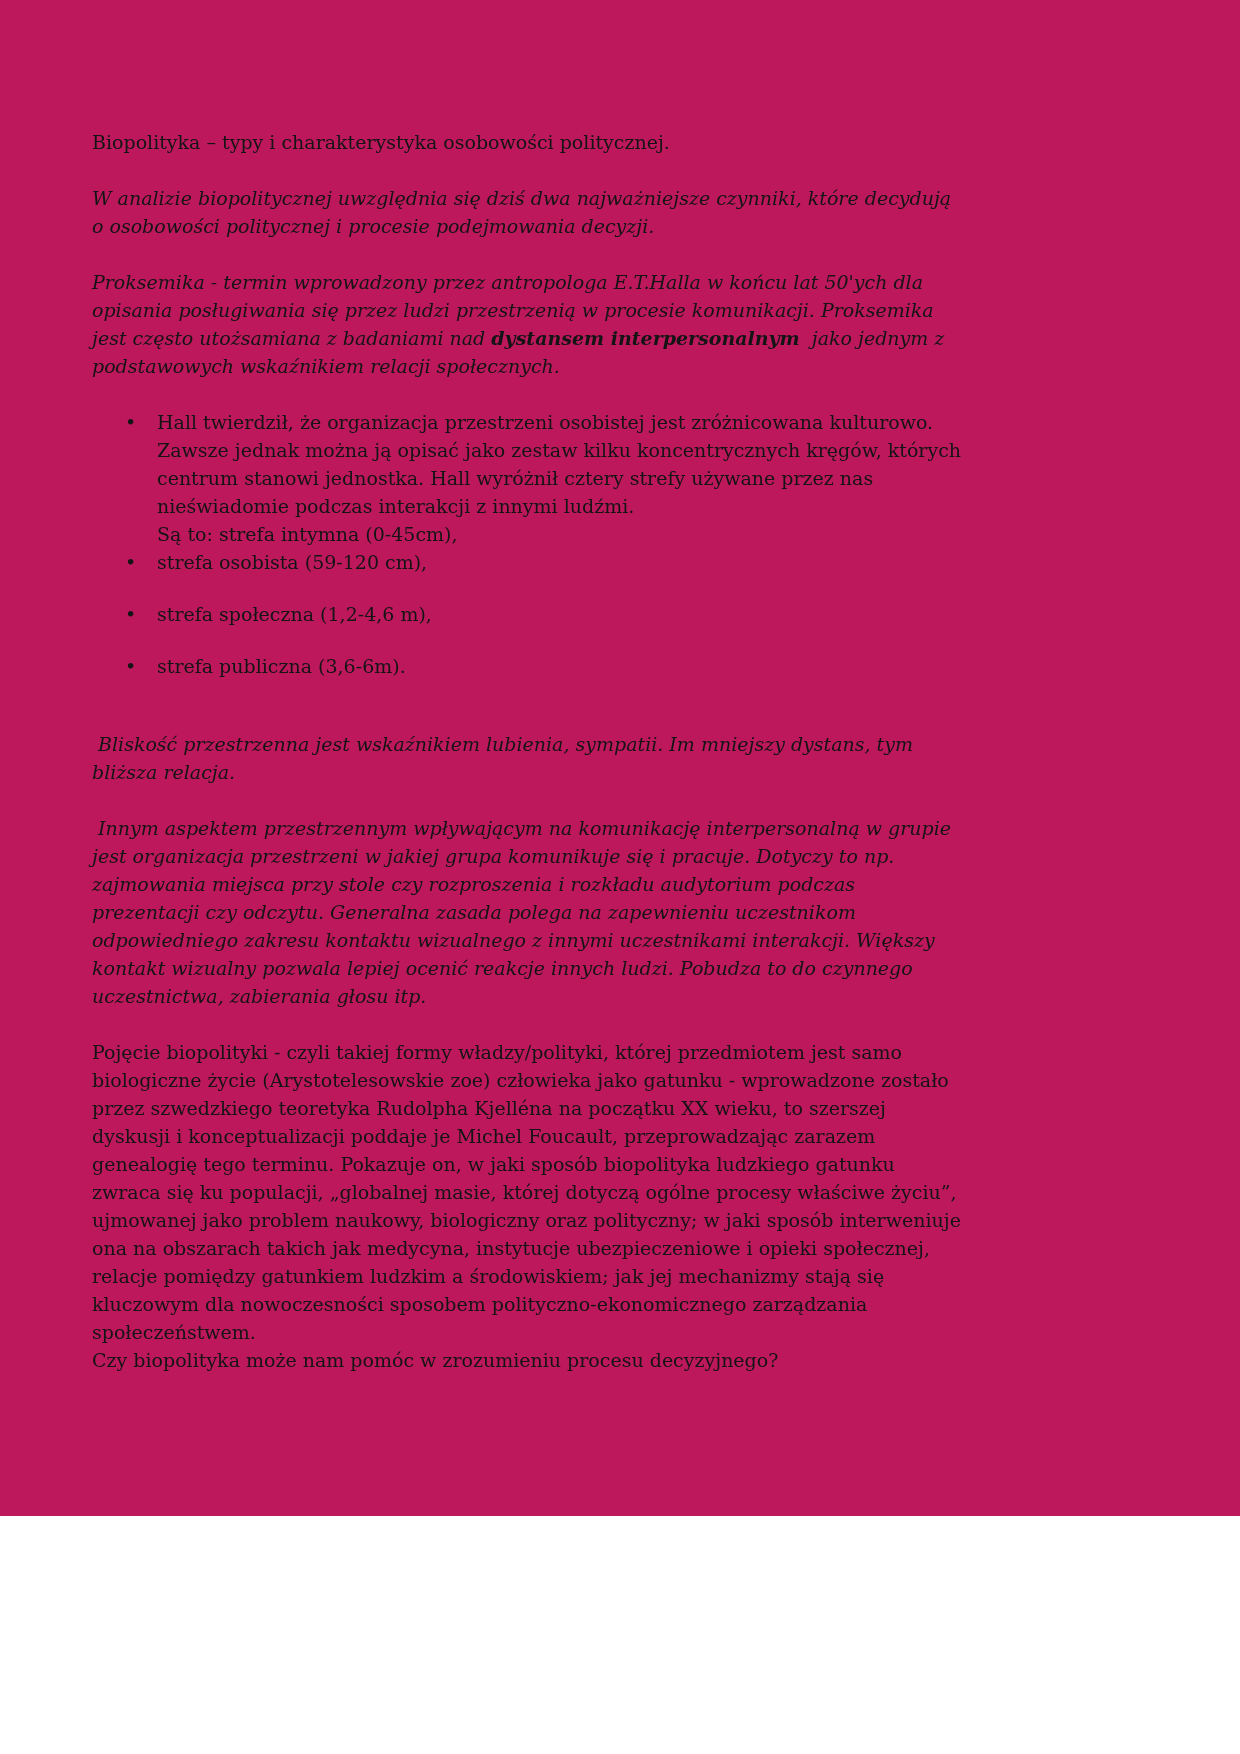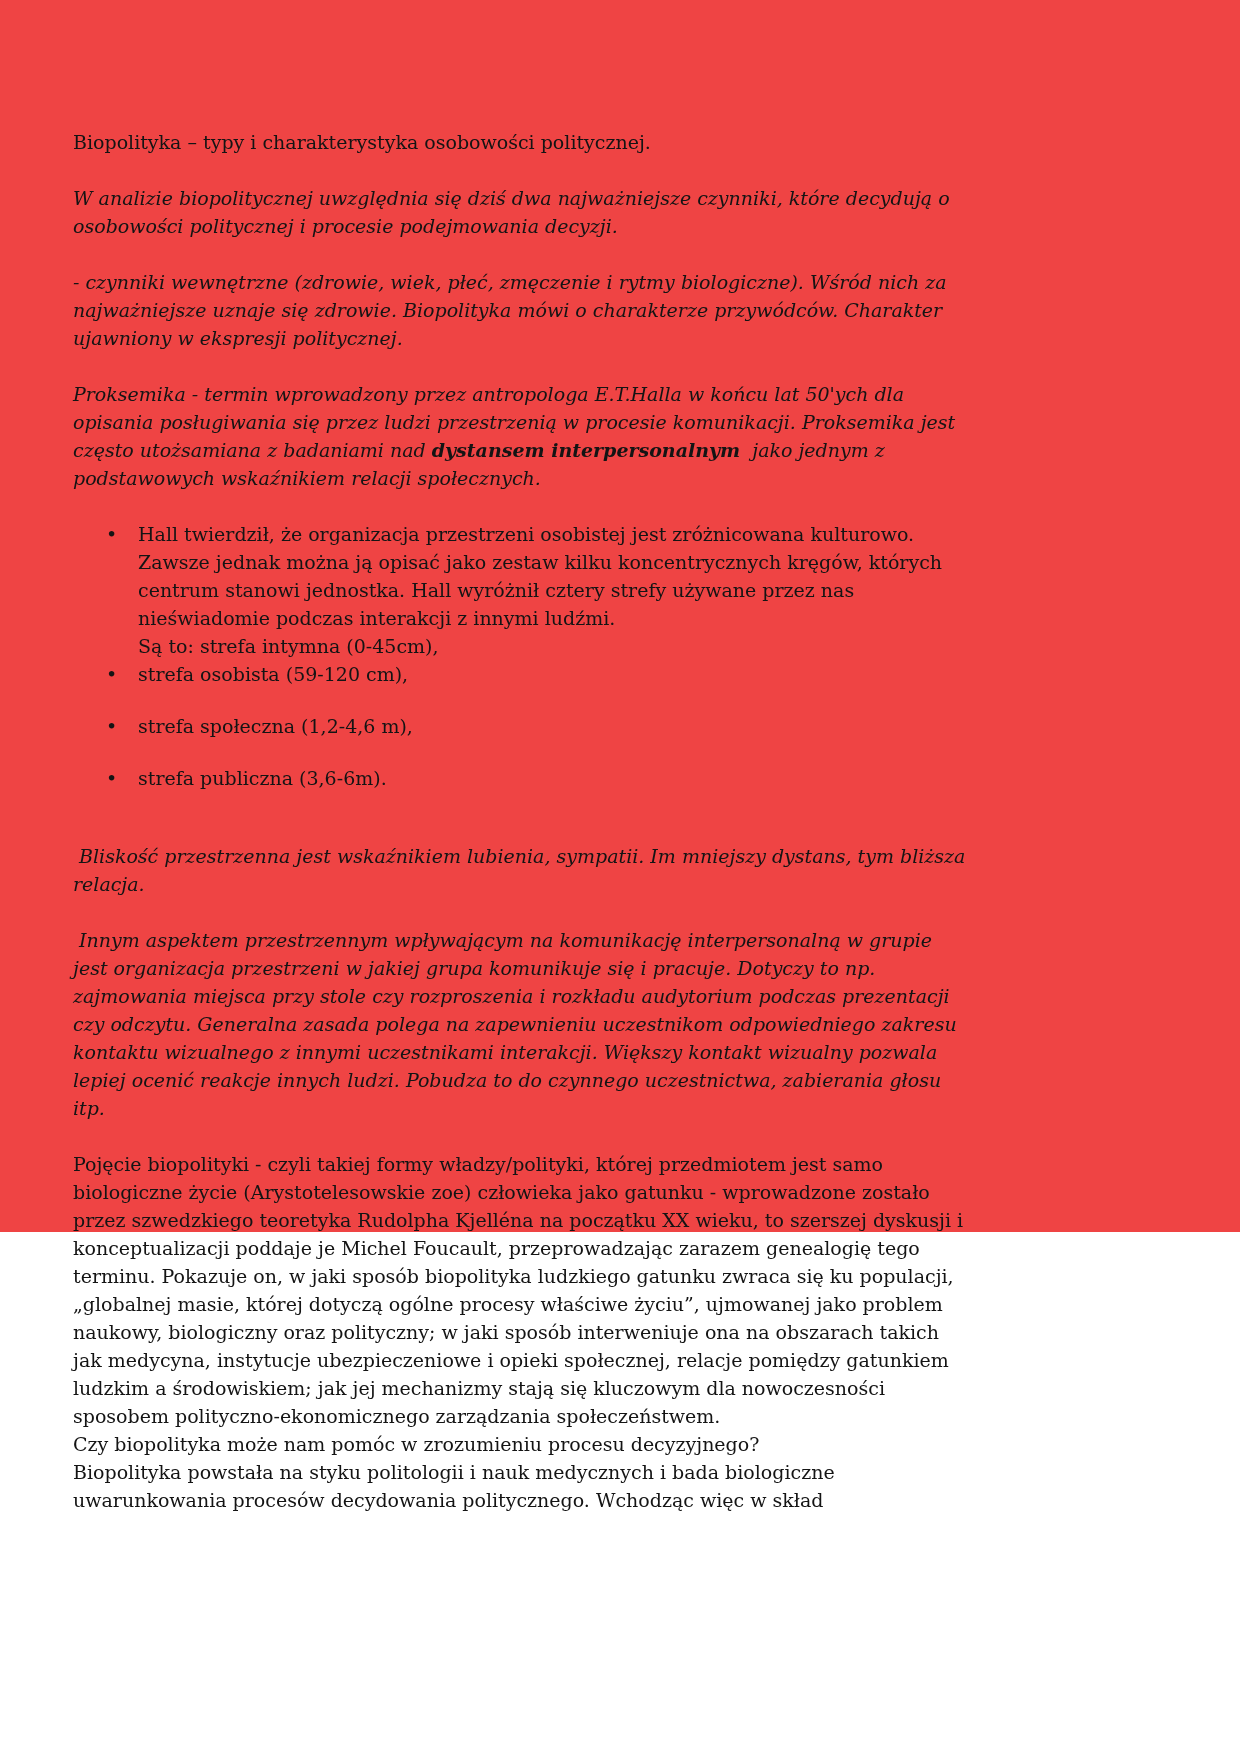--- a/index.html
+++ b/index.html
@@ -10,23 +10,23 @@
   body {
     width: 1240px;
     height: 1754px;
     font-family: "DejaVu Serif", "Liberation Serif", serif;
     color: #141414;
     overflow: hidden;
   }
   .page {
     box-sizing: border-box;
     width: 1240px;
-    height: 1232px;
-    padding: 128px 272px 60px 73px;
-    background: #ef4444;
+    height: 1516px;
+    padding: 128px 272px 60px 92px;
+    background: #be185d;
     font-size: 19px;
     line-height: 28px;
   }
   .heading div {
     white-space: pre-wrap;
   }
   .para {
     margin: 0 0 28px 0;
     white-space: pre-wrap;
     font-style: italic;
@@ -66,21 +66,20 @@
 <body>
 
 <div class="page">
 
   <div class="heading">
     <div>Biopolityka – typy i charakterystyka osobowości politycznej.</div>
   </div>
 
   <p class="para">W analizie biopolitycznej uwzględnia się dziś dwa najważniejsze czynniki, które decydują o osobowości politycznej i procesie podejmowania decyzji.</p>
 
-  <p class="para">- czynniki wewnętrzne (zdrowie, wiek, płeć, zmęczenie i rytmy biologiczne). Wśród nich za najważniejsze uznaje się zdrowie. Biopolityka mówi o charakterze przywódców. Charakter ujawniony w ekspresji politycznej.</p>
 
   <p class="para"><span>Proksemika - termin wprowadzony przez antropologa E.T.Halla w końcu lat 50'ych dla opisania posługiwania się przez ludzi przestrzenią w procesie komunikacji. Proksemika jest często utożsamiana z badaniami nad </span><strong>dystansem interpersonalnym</strong><span>  jako jednym z podstawowych wskaźnikiem relacji społecznych.</span></p>
 
   <div class="bullets">
     <div class="bullet">
       <span class="marker">•</span>
       <span class="btext">Hall twierdził, że organizacja przestrzeni osobistej jest zróżnicowana kulturowo. Zawsze jednak można ją opisać jako zestaw kilku koncentrycznych kręgów, których centrum stanowi jednostka.   Hall wyróżnił  cztery strefy używane przez nas nieświadomie podczas interakcji z innymi ludźmi.
 Są to: strefa intymna (0-45cm),</span>
     </div>
     <div class="bullet">
@@ -97,16 +96,15 @@
     </div>
   </div>
 
   <p class="para"> Bliskość przestrzenna jest wskaźnikiem lubienia, sympatii. Im mniejszy dystans, tym bliższa relacja.</p>
 
   <p class="para"> Innym aspektem przestrzennym wpływającym na komunikację interpersonalną w grupie jest organizacja przestrzeni w jakiej grupa komunikuje się i pracuje. Dotyczy to np. zajmowania miejsca przy stole czy rozproszenia i rozkładu audytorium podczas prezentacji czy odczytu. Generalna zasada polega na zapewnieniu uczestnikom odpowiedniego zakresu kontaktu wizualnego z innymi uczestnikami interakcji. Większy kontakt wizualny pozwala lepiej ocenić reakcje innych ludzi. Pobudza to do czynnego uczestnictwa, zabierania głosu itp.</p>
 
   <div class="para-block">
     <div>Pojęcie biopolityki - czyli takiej formy władzy/polityki, której przedmiotem jest samo biologiczne życie (Arystotelesowskie zoe) człowieka jako gatunku - wprowadzone zostało przez szwedzkiego teoretyka Rudolpha Kjelléna na początku XX wieku, to szerszej dyskusji i konceptualizacji poddaje je Michel Foucault, przeprowadzając zarazem genealogię tego terminu. Pokazuje on, w jaki sposób biopolityka ludzkiego gatunku zwraca się ku populacji, „globalnej masie, której dotyczą ogólne procesy właściwe życiu”, ujmowanej jako problem naukowy, biologiczny oraz polityczny; w jaki sposób interweniuje ona na obszarach takich jak medycyna, instytucje ubezpieczeniowe i opieki społecznej, relacje pomiędzy gatunkiem ludzkim a środowiskiem; jak jej mechanizmy stają się kluczowym dla nowoczesności sposobem polityczno-ekonomicznego zarządzania społeczeństwem.</div>
     <div>Czy biopolityka może nam pomóc w zrozumieniu procesu decyzyjnego?</div>
-    <div>Biopolityka powstała na styku politologii i nauk medycznych i bada biologiczne uwarunkowania procesów decydowania politycznego. Wchodząc więc w skład</div>
   </div>
 
 </div>
 
 </body></html>

